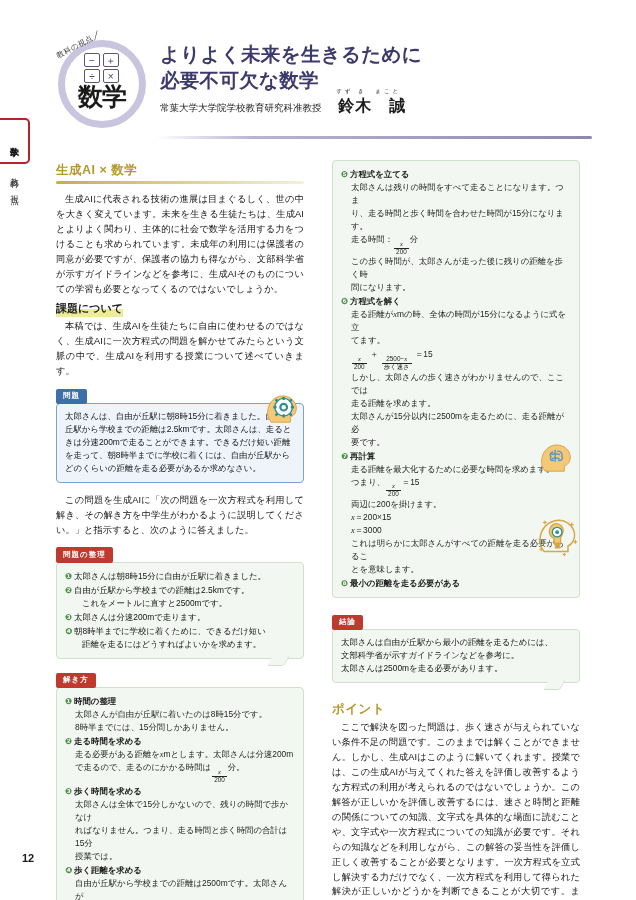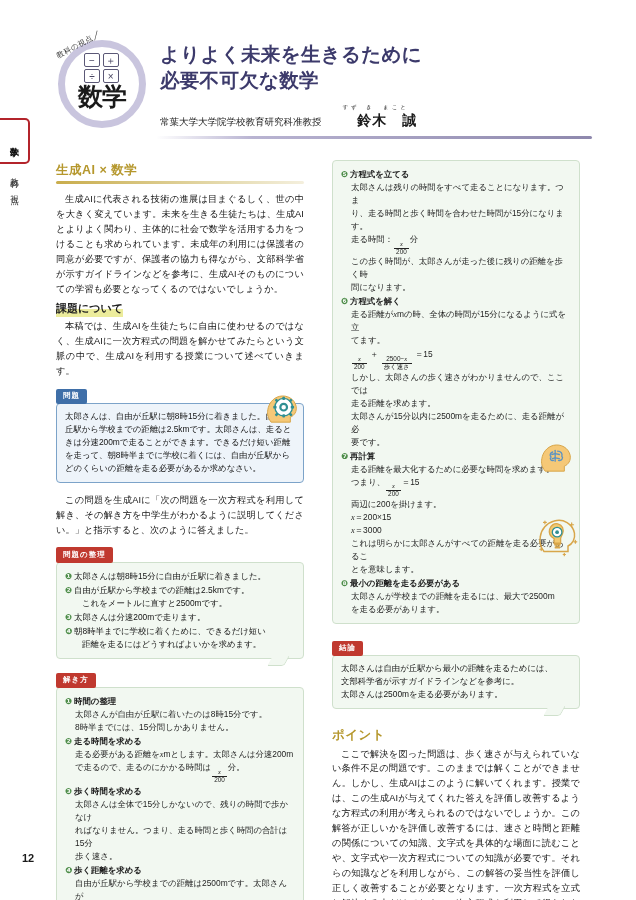--- a/index.html
+++ b/index.html
@@ -131,30 +131,29 @@
     top: 14px;
     font-size: 19.5px;
     font-weight: bold;
     color: #3c3a6b;
     line-height: 1.33;
     letter-spacing: 0.3px;
   }
   .head-author {
     position: absolute;
     left: 108px;
-    top: 84px;
+    top: 68px;
     font-size: 9.5px;
     color: #1b1b1b;
     white-space: nowrap;
-    font-family: Liberation Mono, monospace;
   }
   .head-author .name {
-    font-size: 14px;
-    font-weight: bold;
-    margin-left: 23px;
+    font-size: 16px;
+    font-weight: bold;
+    margin-left: 7px;
     letter-spacing: 1px;
   }
   .ruby-wrap {
     display: inline-block;
     position: relative;
     margin-left: 7px;
   }
   .ruby-top {
     position: absolute;
     top: -8px;
@@ -456,21 +455,21 @@
               </span>分。</div>
         </div>
 
         <div class="item">
           <span class="num">❸</span>
           <span class="item-head">歩く時間を求める</span>
         </div>
         <div class="item-body">
           <div>太郎さんは全体で15分しかないので、残りの時間で歩かなけ</div>
           <div>ればなりません。つまり、走る時間と歩く時間の合計は15分</div>
-          <div>歩く速さ。</div>
+          <div>授業では。</div>
         </div>
 
         <div class="item">
           <span class="num">❹</span>
           <span class="item-head">歩く距離を求める</span>
         </div>
         <div class="item-body">
           <div>自由が丘駅から学校までの距離は2500mです。太郎さんが</div>
 
         </div>
@@ -536,24 +535,20 @@
         <div>両辺に200を掛けます。</div>
         <div><span class="italic-x">x</span>＝200×15</div>
         <div><span class="italic-x">x</span>＝3000</div>
         <div>これは明らかに太郎さんがすべての距離を走る必要があるこ</div>
         <div>とを意味します。</div>
       </div>
 
       <div class="item">
         <span class="num">❽</span>
         <span class="item-head">最小の距離を走る必要がある</span>
-      </div>
-      <div class="item-body">
-        <div>太郎さんが学校までの距離を走るには、最大で2500m</div>
-        <div>を走る必要があります。</div>
       </div>
 
     </div>
 
     <div class="icon-head" style="left:204px; top:277px;">
       <svg viewBox="0 0 48 48" width="40" height="40" aria-hidden="true">
         <path d="M11 41 C7 36 6 31 7 26 C8 19 13 12 21 10 C30 8 39 13 41 22 C42 28 39 33 34 35 L34 41 Z" fill="#f5c877" stroke="#d8a64a" stroke-width="1.2"></path>
         <g fill="none" stroke="#5b93c4" stroke-width="1.6" stroke-linecap="round">
           <path d="M20 18 C17 19 16 22 18 24 C16 26 18 29 21 28"></path>
           <path d="M26 17 C30 17 32 20 31 23 C33 25 31 29 27 28"></path>

